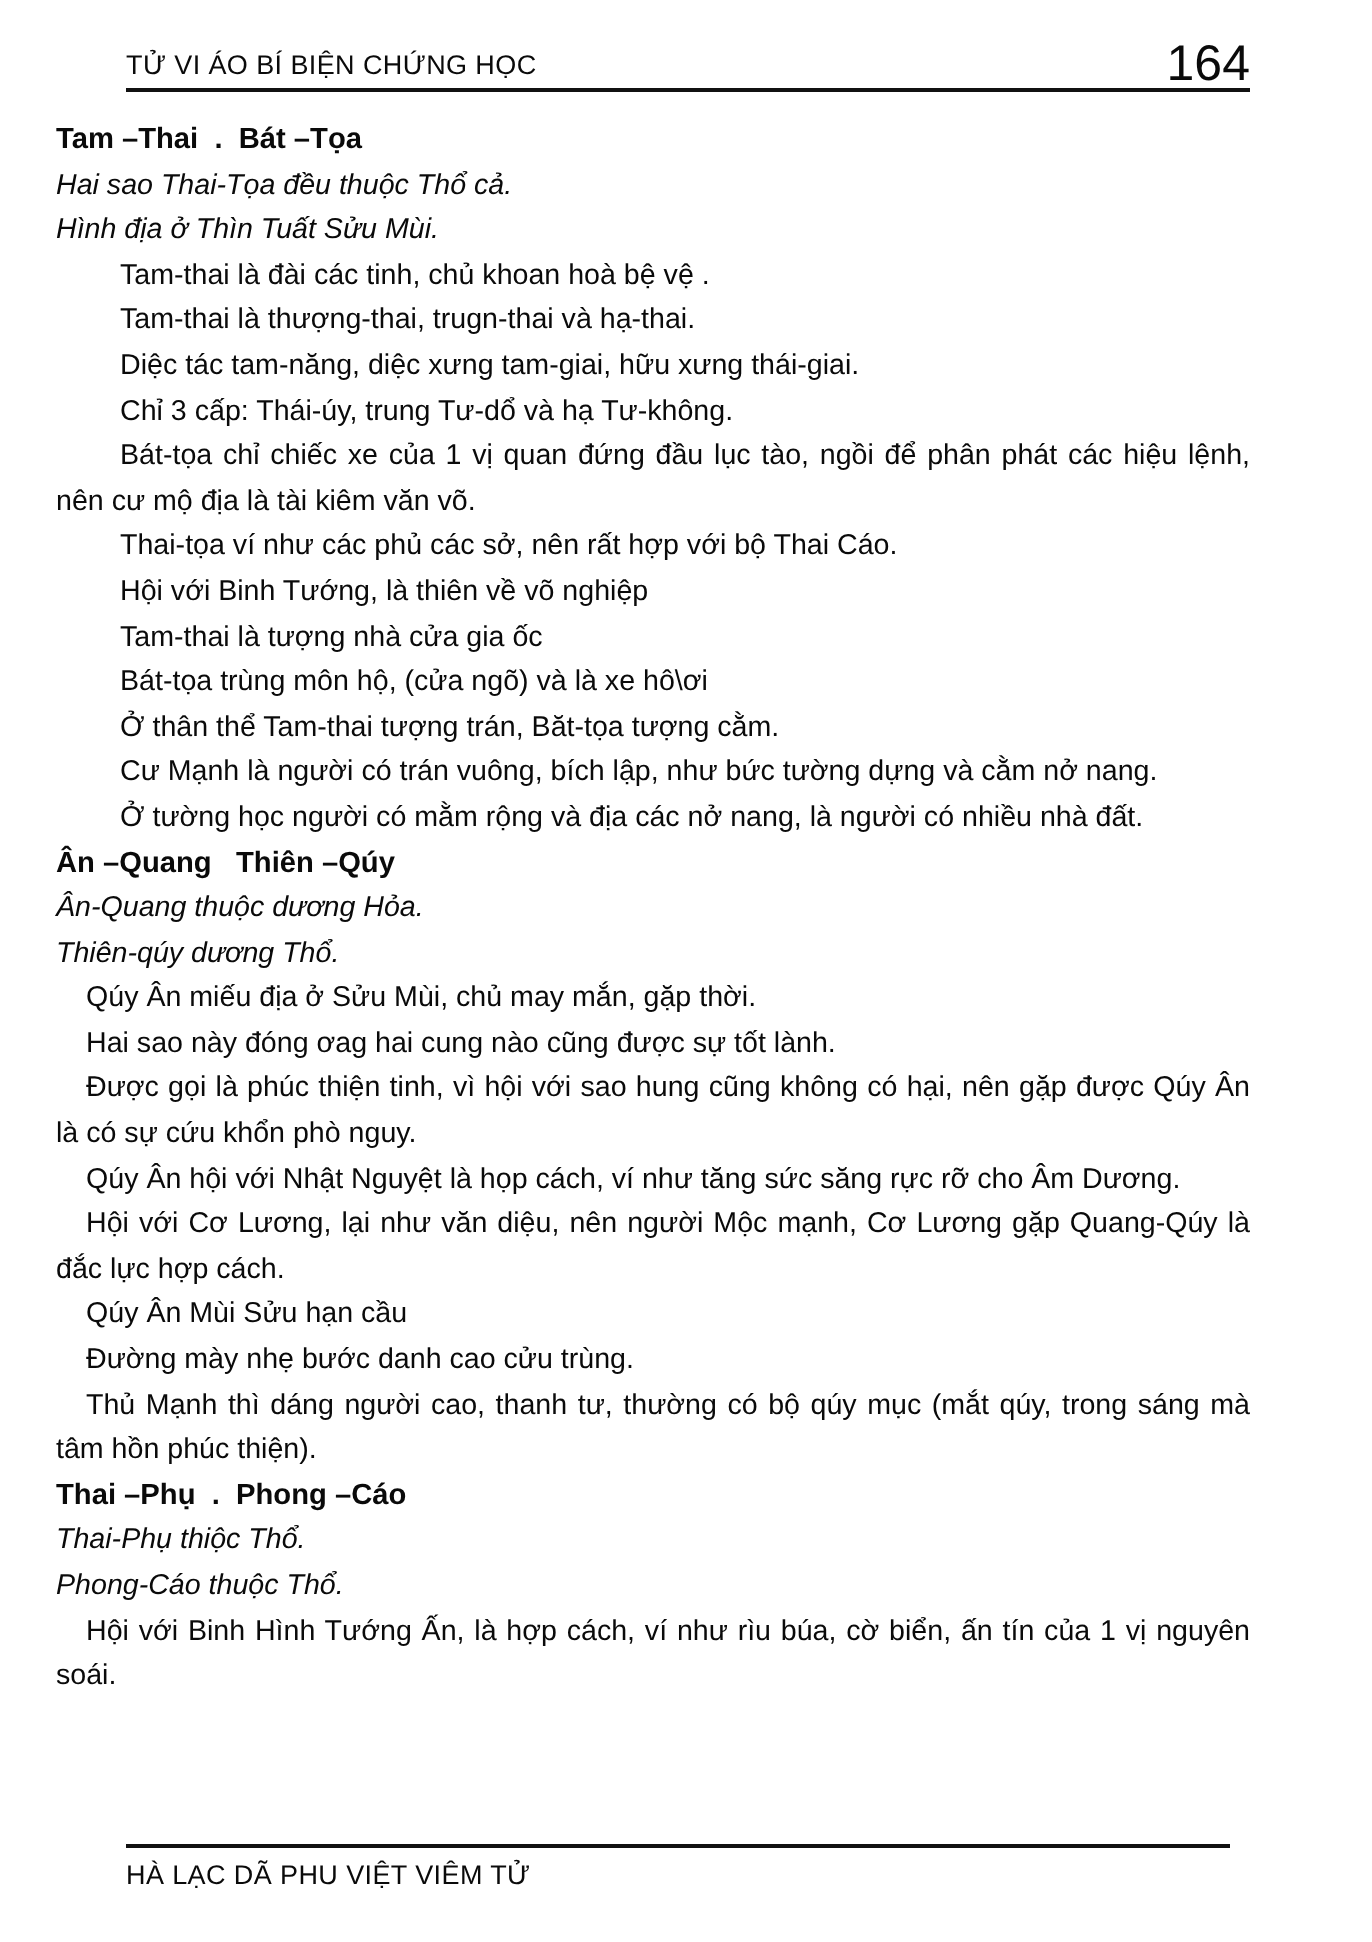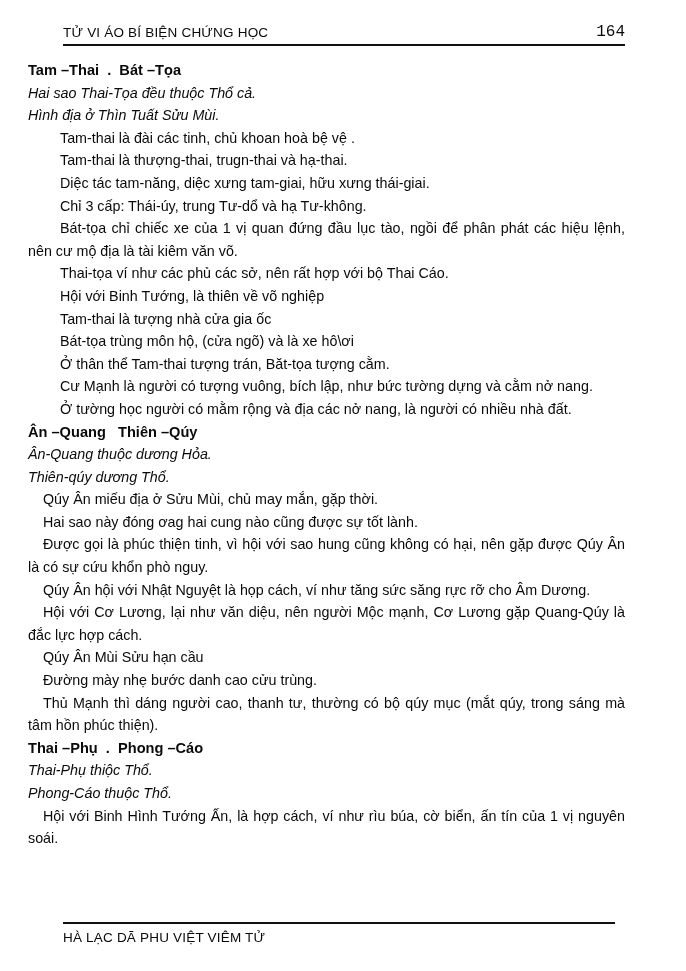--- a/index.html
+++ b/index.html
@@ -21,22 +21,22 @@
     display: flex;
     justify-content: space-between;
     border-bottom: 2px solid #111;
     padding-bottom: 4px;
   }
   .header-title {
     font-size: 13.5px;
     letter-spacing: 0.2px;
   }
   .page-number {
-    font-family: Liberation Mono, monospace;
-    font-size: 16px;
+    font-family: Liberation Sans, sans-serif;
+    font-size: 25px;
     line-height: 15px;
   }
   .body {
     margin: 13px 61px 0 28px;
     font-size: 14.3px;
     line-height: 22.6px;
   }
   .body p, .body h2 {
     margin: 0;
   }
@@ -87,21 +87,21 @@
     <p class="ind-lg">Tam-thai là đài các tinh, chủ khoan hoà bệ vệ .</p>
     <p class="ind-lg">Tam-thai là thượng-thai, trugn-thai và hạ-thai.</p>
     <p class="ind-lg">Diệc tác tam-năng, diệc xưng tam-giai, hữu xưng thái-giai.</p>
     <p class="ind-lg">Chỉ 3 cấp: Thái-úy, trung Tư-dổ và hạ Tư-không.</p>
     <p class="ind-lg just">Bát-tọa chỉ chiếc xe của 1 vị quan đứng đầu lục tào, ngồi để phân phát các hiệu lệnh, nên cư mộ địa là tài kiêm văn võ.</p>
     <p class="ind-lg">Thai-tọa ví như các phủ các sở, nên rất hợp với bộ Thai Cáo.</p>
     <p class="ind-lg">Hội với Binh Tướng, là thiên về võ nghiệp</p>
     <p class="ind-lg">Tam-thai là tượng nhà cửa gia ốc</p>
     <p class="ind-lg">Bát-tọa trùng môn hộ, (cửa ngõ) và là xe hô\ơi</p>
     <p class="ind-lg">Ở thân thể Tam-thai tượng trán, Băt-tọa tượng cằm.</p>
-    <p class="ind-lg">Cư Mạnh là người có tượng vuông, bích lập, như bức tường dựng và cằm nở nang.</p>
+    <p class="ind-lg">Cư Mạnh là người có trán vuông, bích lập, như bức tường dựng và cằm nở nang.</p>
     <p class="ind-lg">Ở tường học người có mằm rộng và địa các nở nang, là người có nhiều nhà đất.</p>
 
     <h2 class="heading h-s2">Ân –Quang   Thiên –Qúy</h2>
     <p class="epi epi-s2">Ân-Quang thuộc dương Hỏa.</p>
     <p class="epi epi-s2">Thiên-qúy dương Thổ.</p>
     <p class="ind-sm">Qúy Ân miếu địa ở Sửu Mùi, chủ may mắn, gặp thời.</p>
     <p class="ind-sm">Hai sao này đóng ơag hai cung nào cũng được sự tốt lành.</p>
     <p class="ind-sm just">Được gọi là phúc thiện tinh, vì hội với sao hung cũng không có hại, nên gặp được Qúy Ân là có sự cứu khổn phò nguy.</p>
     <p class="ind-sm">Qúy Ân hội với Nhật Nguyệt là họp cách, ví như tăng sức săng rực rỡ cho Âm Dương.</p>
     <p class="ind-sm just">Hội với Cơ Lương, lại như  văn diệu, nên người Mộc mạnh, Cơ Lương gặp Quang-Qúy là đắc lực hợp cách.</p>

